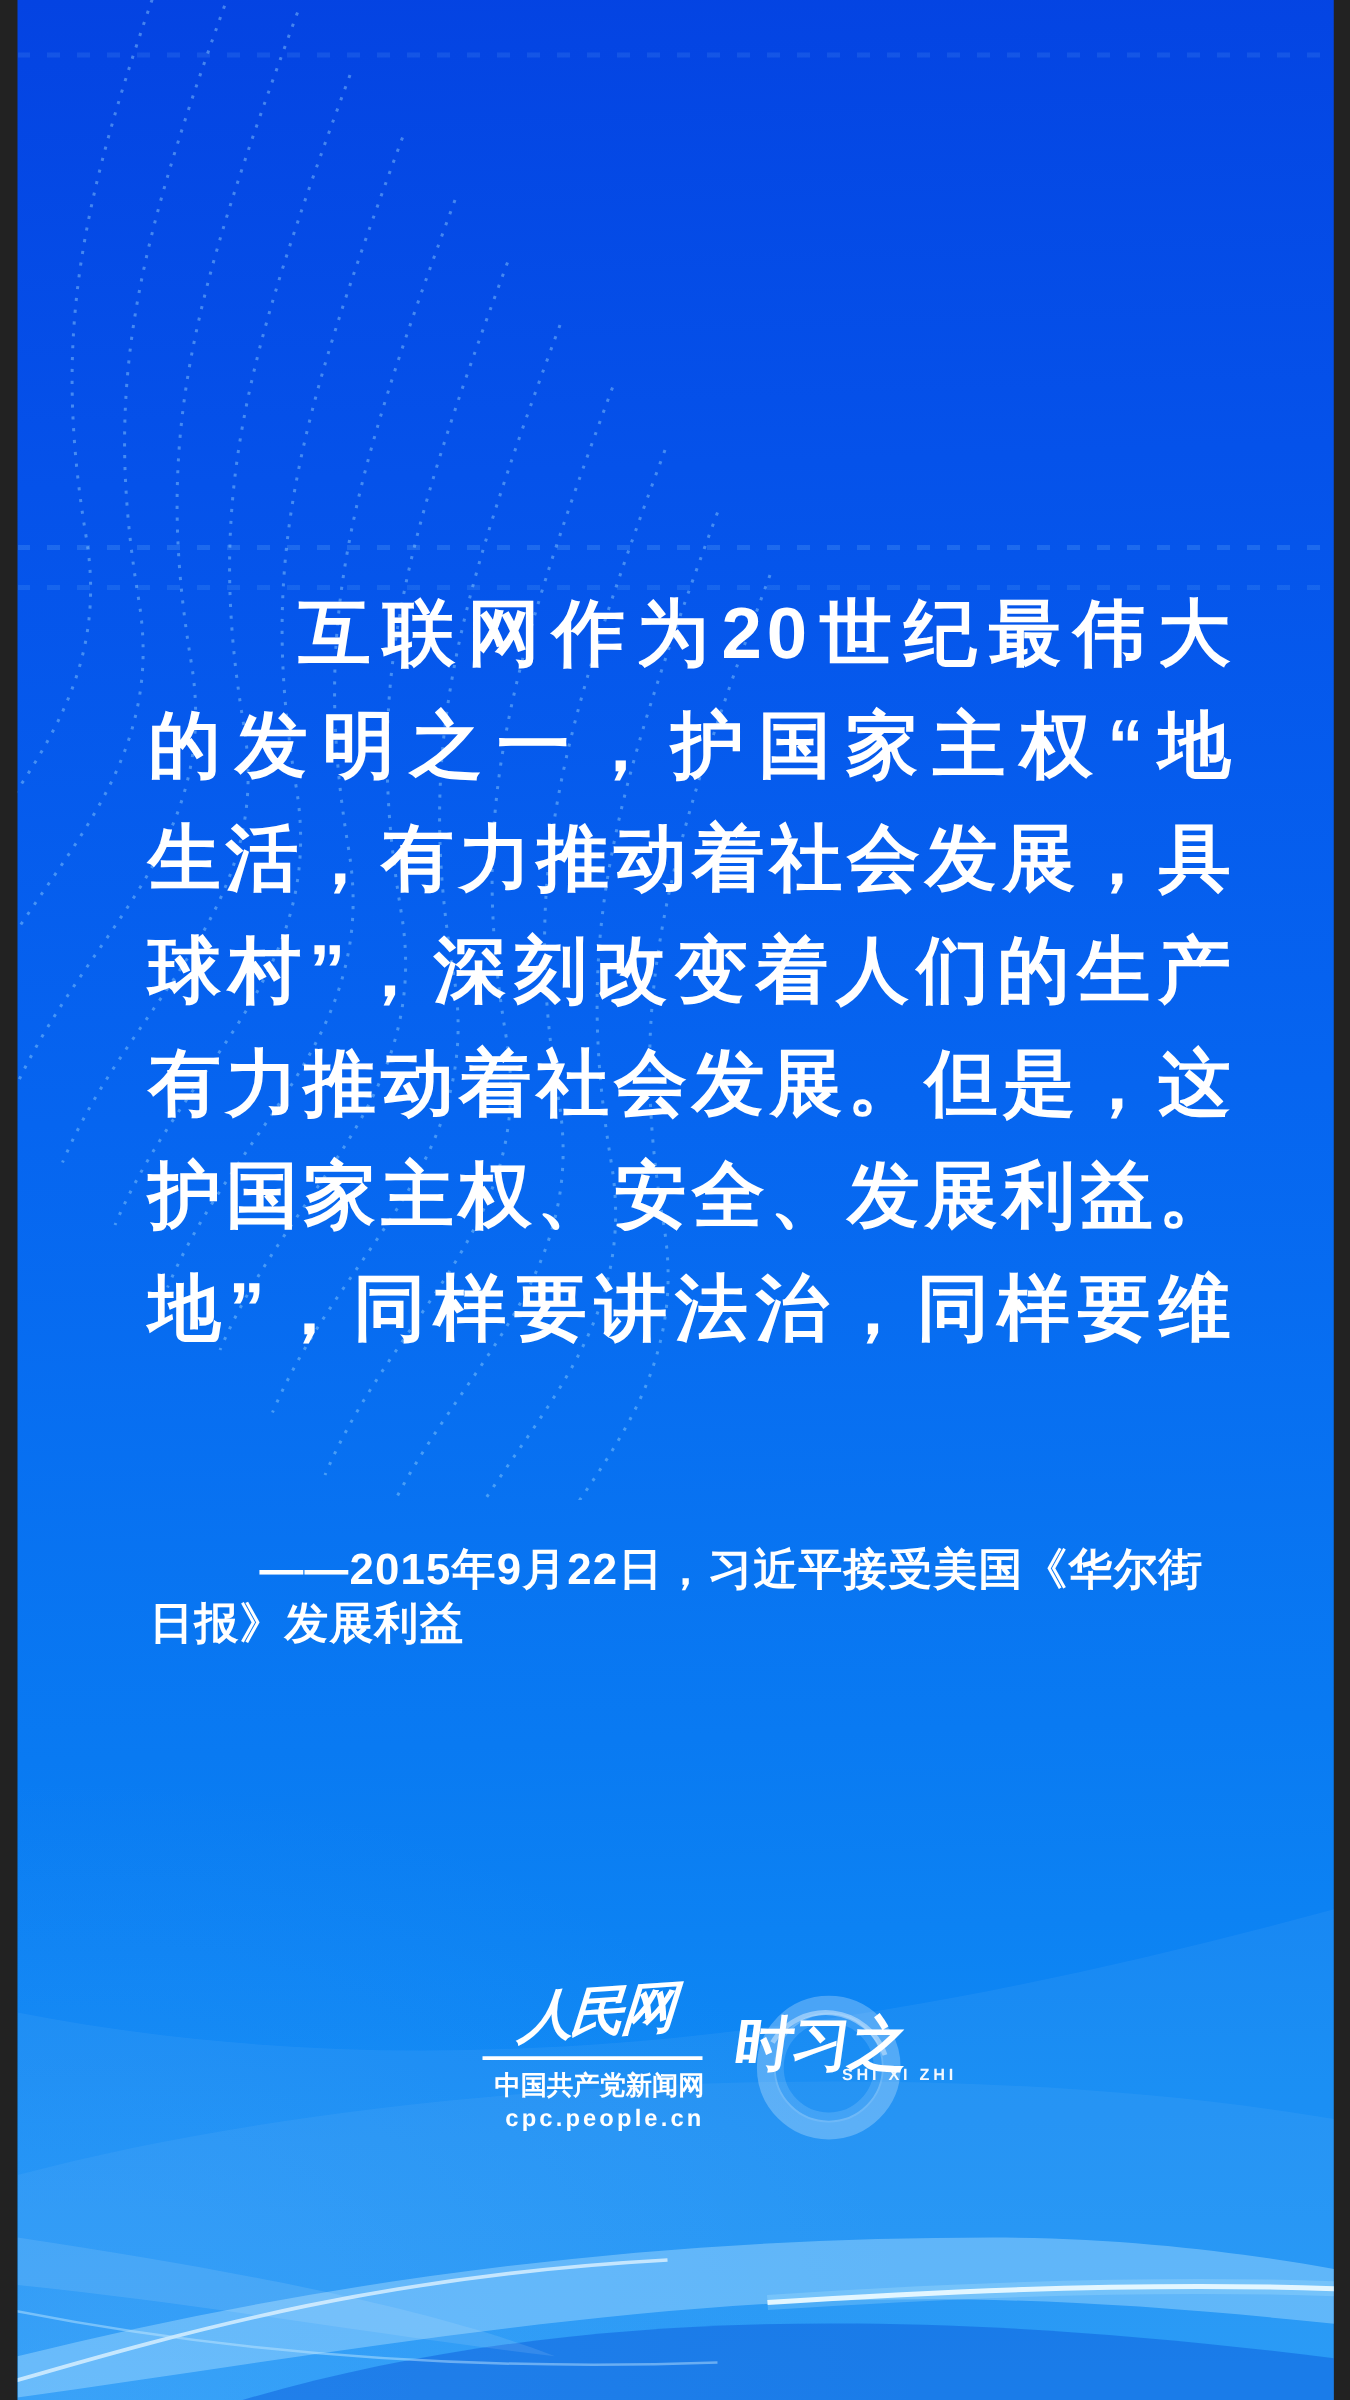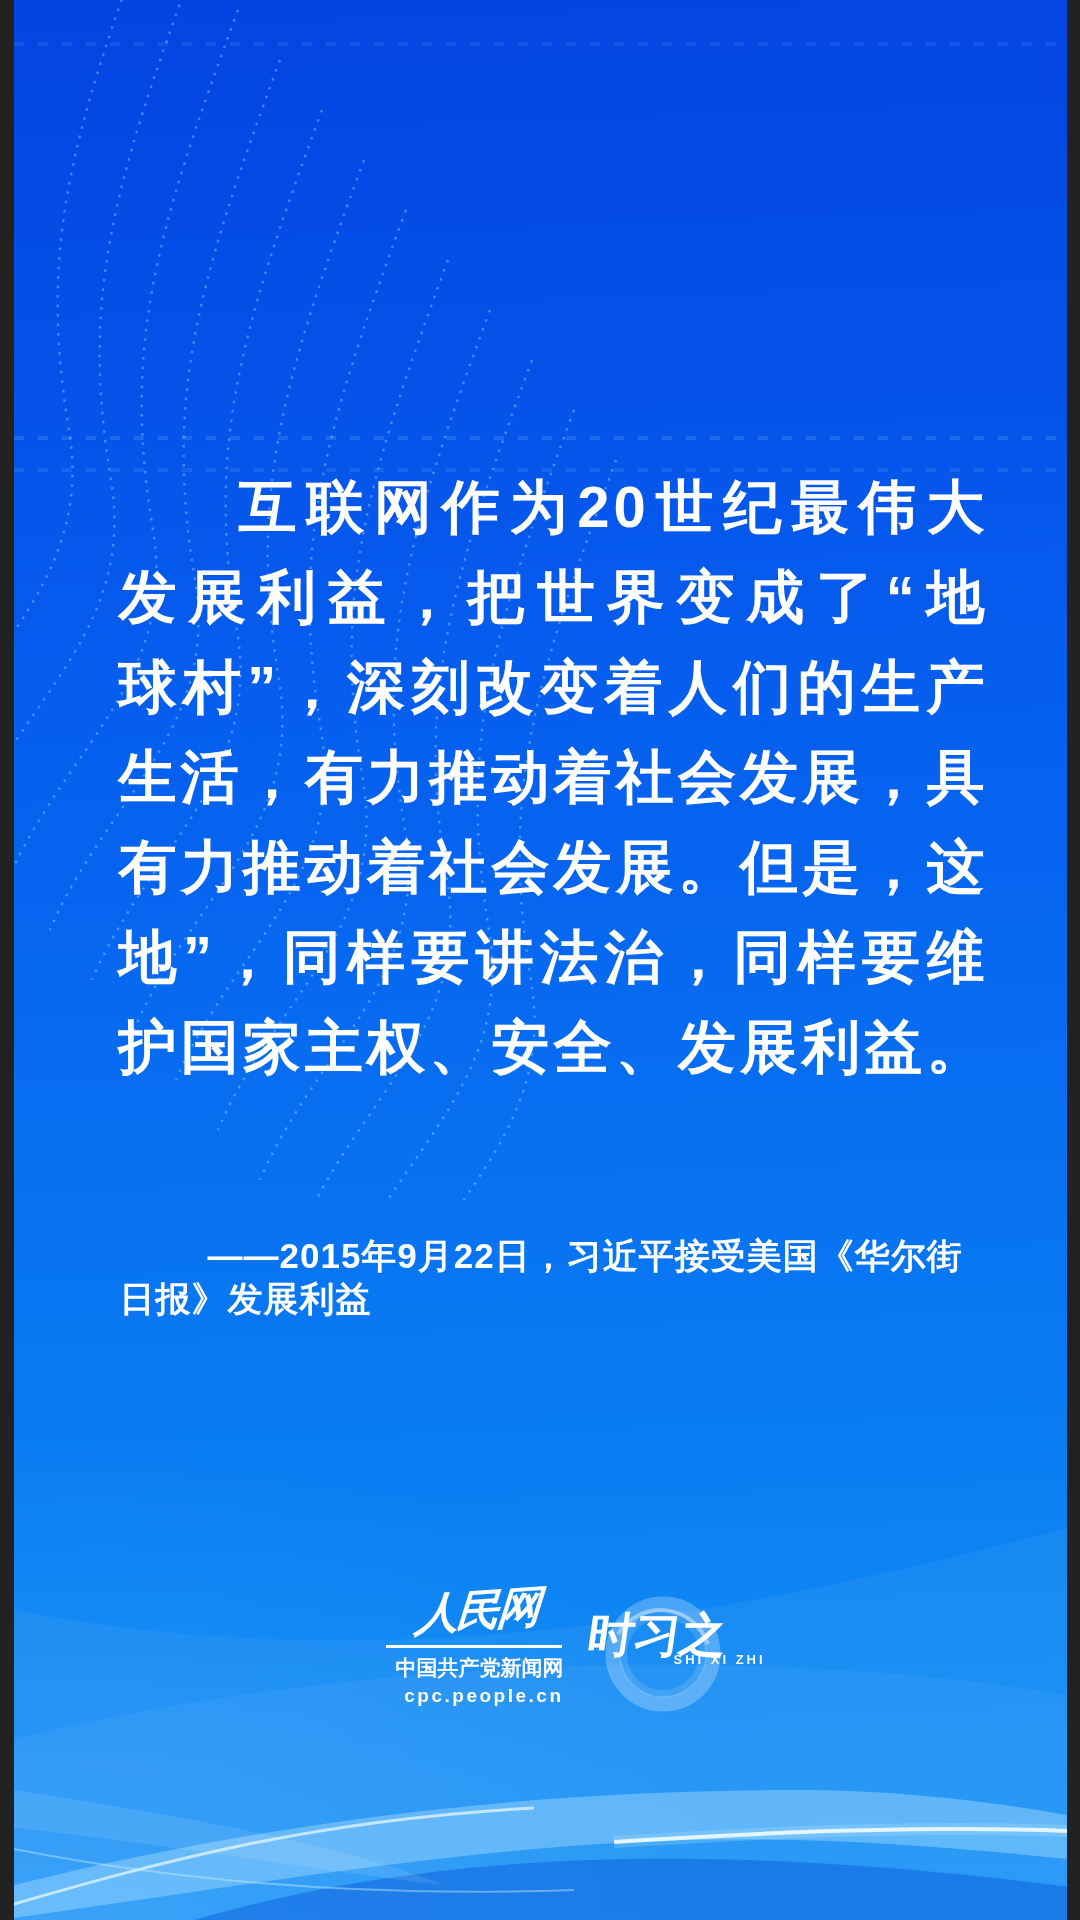--- a/index.html
+++ b/index.html
@@ -106,26 +106,26 @@
       <use href="#scurve" transform="translate(462,550)"></use>
     </g>
   </svg>
 
   <div class="dotrow r1"></div>
   <div class="dotrow r2"></div>
   <div class="dotrow r3"></div>
 
   <div class="quote">
     <div class="qline first">互联网作为20世纪最伟大</div>
-    <div class="qline">发展利益，把世界变成了“地</div>
+    <div class="qline">的发明之一，护国家主权“地</div>
+    <div class="qline">生活，有力推动着社会发展，具</div>
     <div class="qline">球村”，深刻改变着人们的生产</div>
-    <div class="qline">生活，有力推动着社会发展，具</div>
     <div class="qline">有力推动着社会发展。但是，这</div>
+    <div class="qline">护国家主权、安全、发展利益。</div>
     <div class="qline">地”，同样要讲法治，同样要维</div>
-    <div class="qline">护国家主权、安全、发展利益。</div>
   </div>
 
   <div class="attribution">
     <div class="aline first">——2015年9月22日，习近平接受美国《华尔街</div>
     <div class="aline">日报》发展利益</div>
   </div>
 
   <div class="people-logo">
     <span class="people-script">人民网</span>
     <span class="people-underline"></span>

